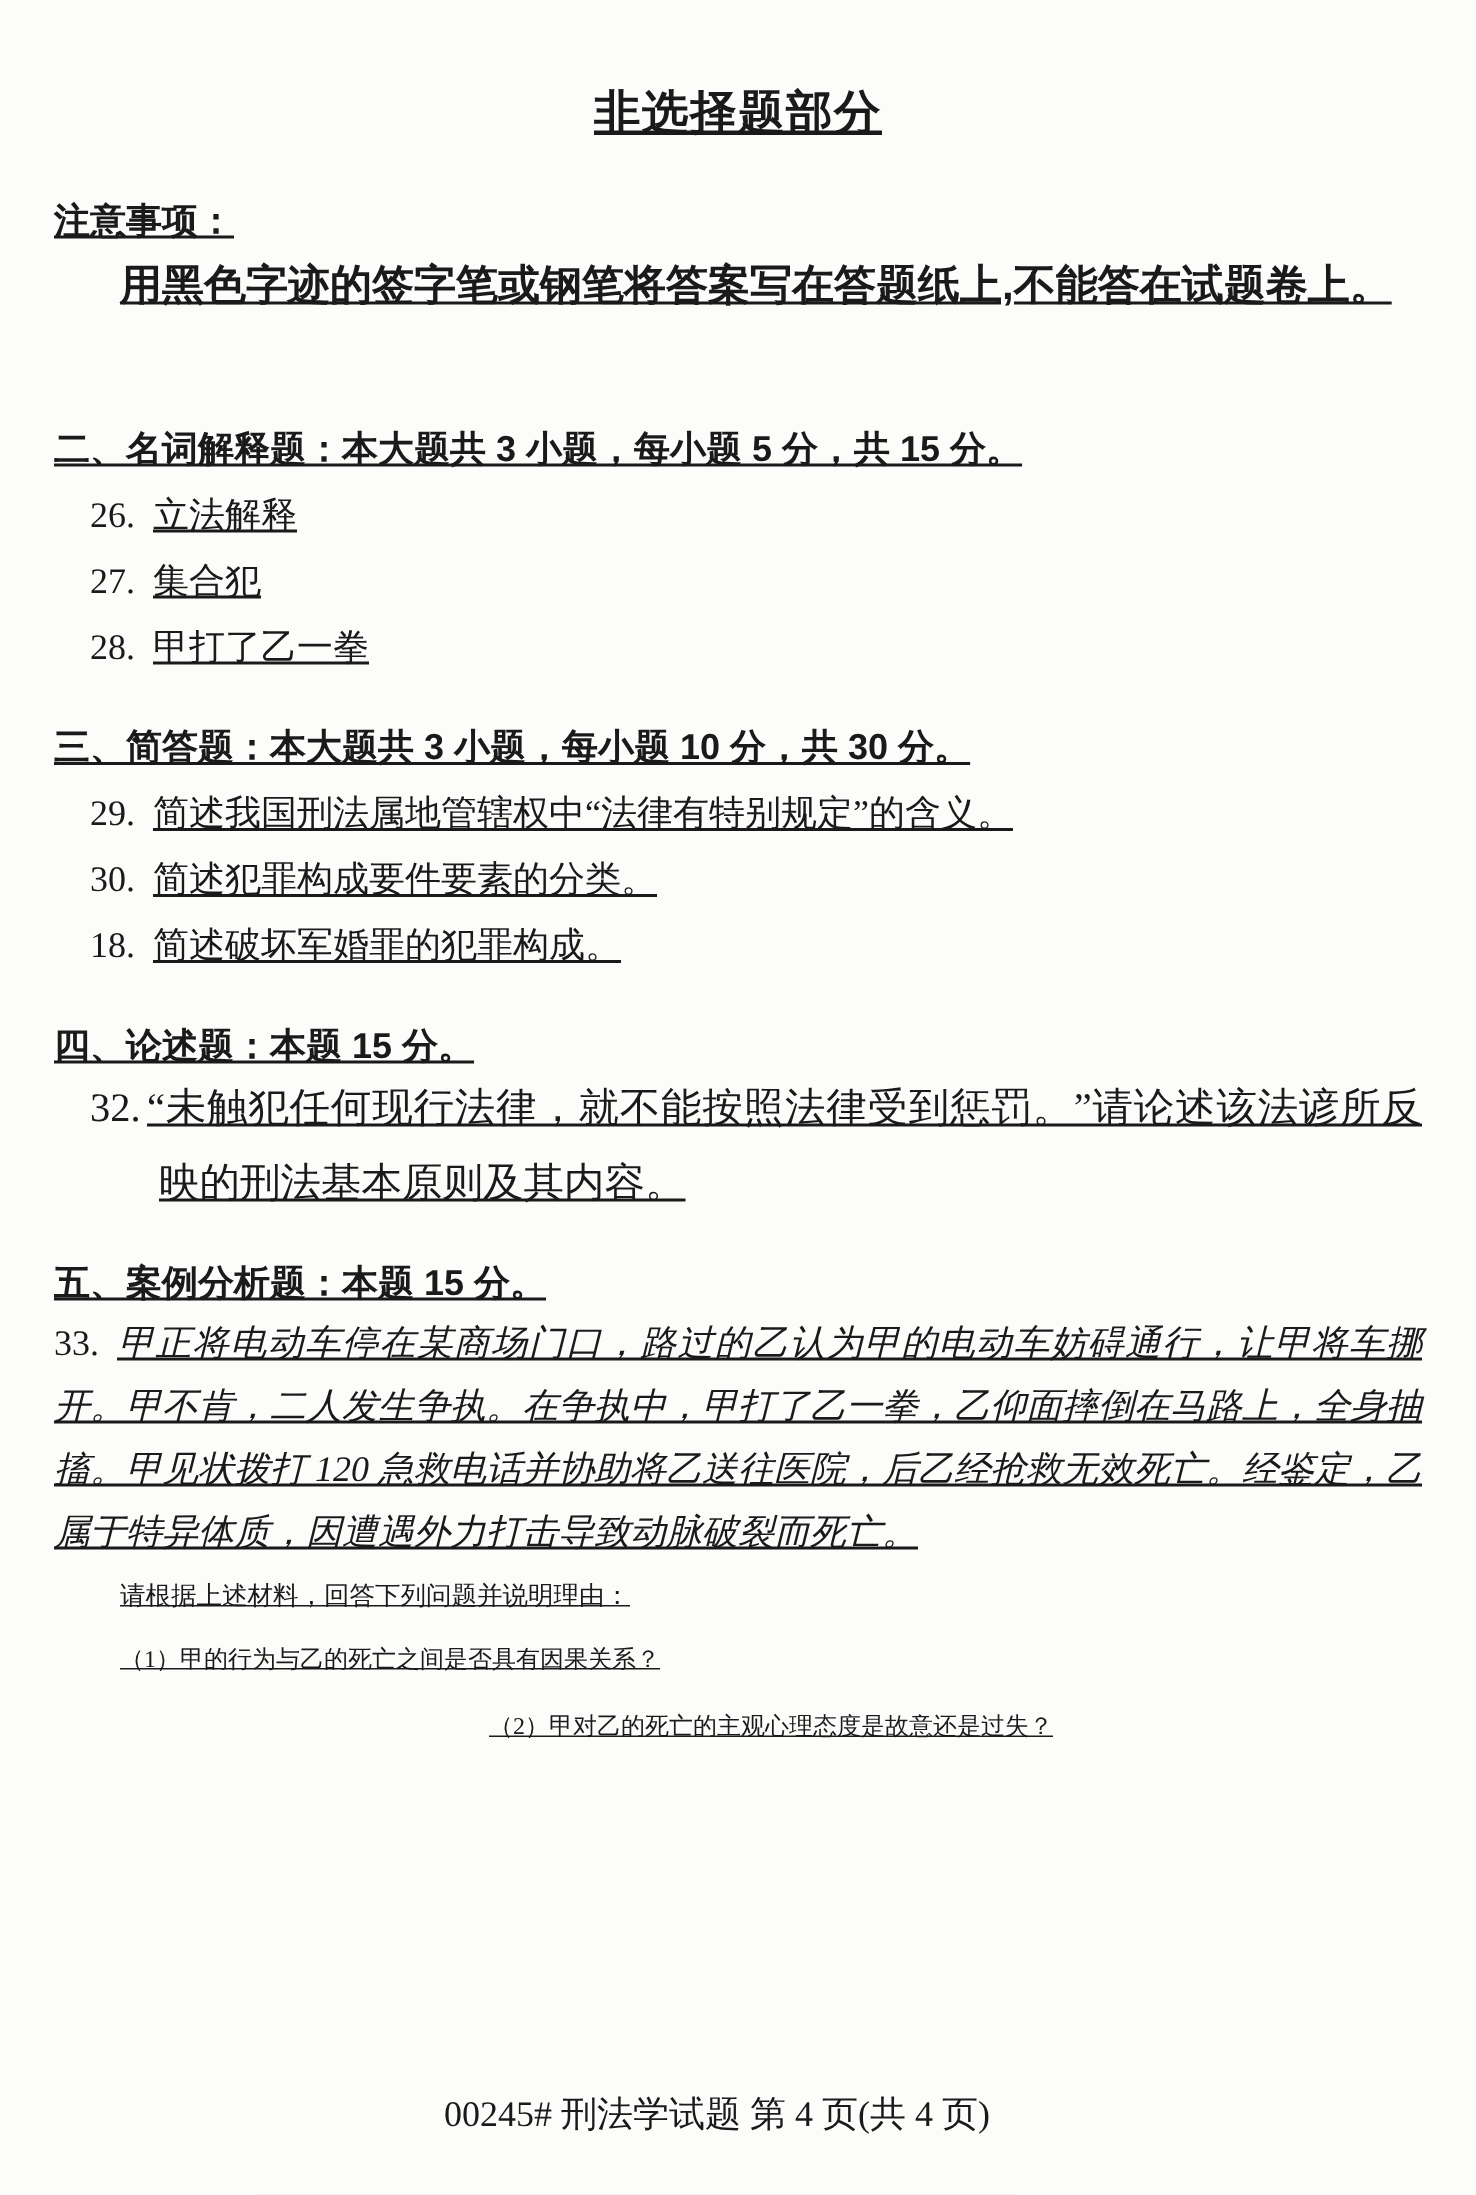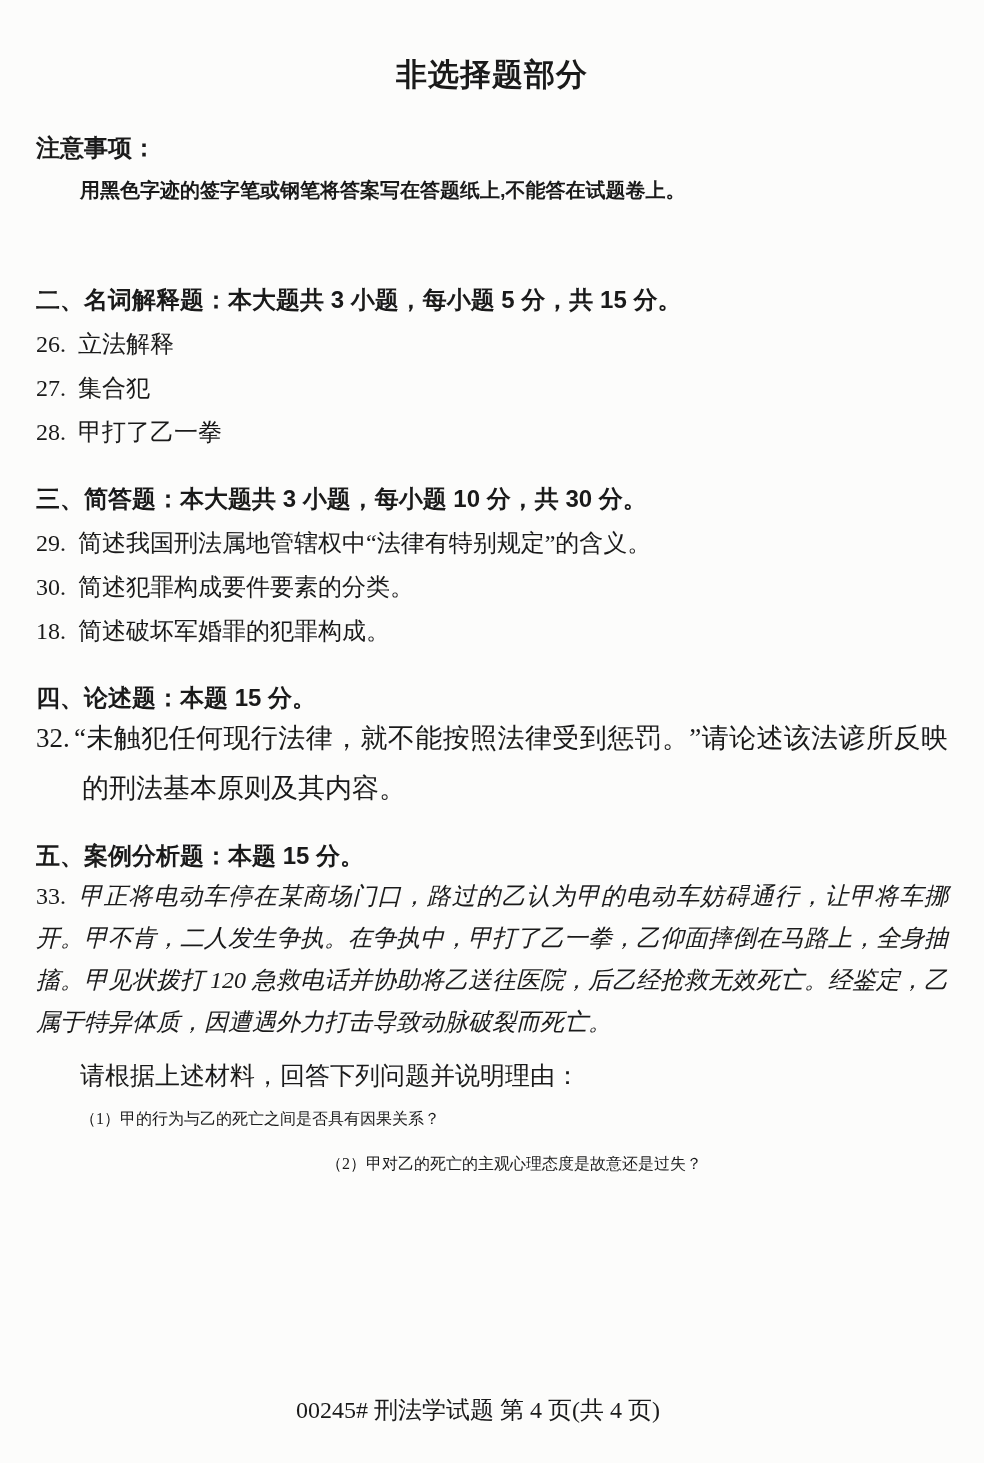--- a/index.html
+++ b/index.html
@@ -11,20 +11,21 @@
     position: relative;
     width: 984px;
     height: 1463px;
     margin: 0 auto;
     background: #fcfcfb;
     color: #1a1a1a;
     box-sizing: border-box;
     padding: 0 36px;
     overflow: hidden;
     font-family: "Liberation Serif", serif;
+    text-decoration: underline;
   }
   .title {
     margin: 0;
     padding-top: 57px;
     font-family: "Liberation Sans", sans-serif;
     font-weight: 700;
     font-size: 31px;
     line-height: 36px;
     text-align: center;
     letter-spacing: 1px;
@@ -34,37 +35,38 @@
     font-family: "Liberation Sans", sans-serif;
     font-weight: 700;
     font-size: 24px;
     line-height: 30px;
   }
   .notice-body {
     margin-top: 12px;
     padding-left: 44px;
     font-family: "Liberation Sans", sans-serif;
     font-weight: 600;
-    font-size: 20px;
+    font-size: 28px;
     line-height: 30px;
   }
   .section { margin: 0; }
   .sec-heading {
     font-family: "Liberation Sans", sans-serif;
     font-weight: 700;
     font-size: 24px;
     line-height: 30px;
   }
   .mt-first   { margin-top: 80px; }  
   .mt-section { margin-top: 37px; }  
   .mt-sec5    { margin-top: 28px; }  
   .item {
     margin-top: 14px;
     font-size: 24px;
     line-height: 30px;
+    margin-left: 24px;
   }
   .item .num {
     display: inline-block;
     min-width: 42px;
   }
   .q-essay {
     margin-top: 0;
     padding-left: 46px;
     text-indent: -46px;
     font-size: 27px;
@@ -82,23 +84,23 @@
     line-height: 42px;
     text-align: justify;
     font-style: italic; 
   }
   .case-body .num {
     display: inline-block;
     min-width: 42px;
     font-style: normal;
   }
   .case-prompt {
-    margin-top: 12px;
+    margin-top: 0;
     padding-left: 44px;
-    font-size: 25px;
+    font-size: 17px;
     line-height: 42px;
   }
   .case-question {
     padding-left: 44px;
     font-size: 16px;
     line-height: 42px;
   }
   .cq1 { margin-top: 1px; }
   .cq2 { margin-top: 3px; text-align: center; }
   .footer {

